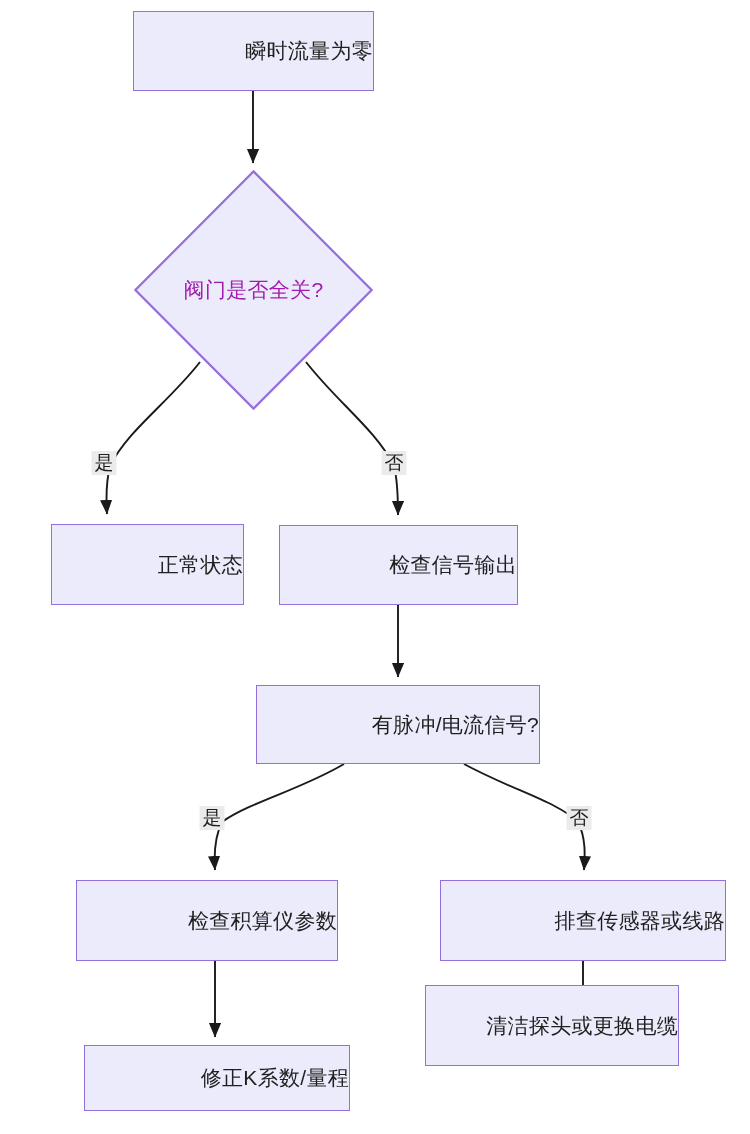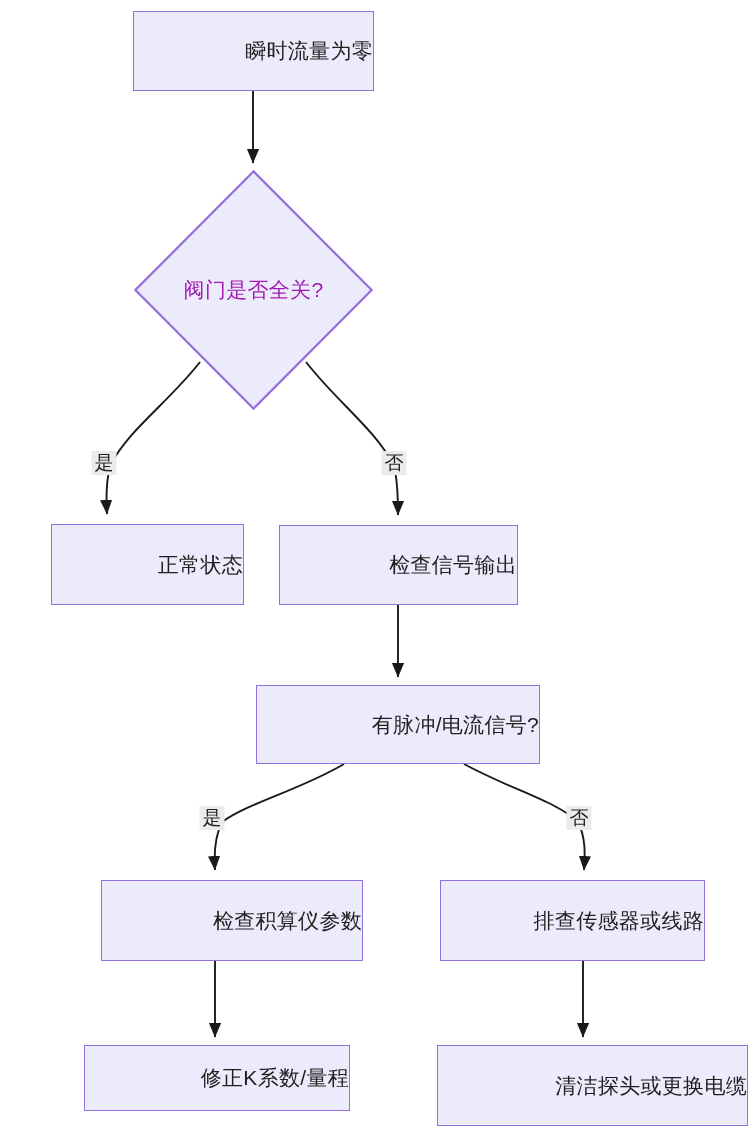--- a/index.html
+++ b/index.html
@@ -117,33 +117,33 @@
   </div>
 
   <div class="node" style="left:279px; top:525px; width:239px; height:80px;">
     <span>检查信号输出</span>
   </div>
 
   <div class="node" style="left:256px; top:685px; width:284px; height:79px;">
     <span>有脉冲/电流信号?</span>
   </div>
 
-  <div class="node" style="left:101px; top:880px; width:262px; height:81px;">
+  <div class="node" style="left:76px; top:880px; width:262px; height:81px;">
     <span>检查积算仪参数</span>
   </div>
 
-  <div class="node" style="left:440px; top:880px; width:265px; height:81px;">
+  <div class="node" style="left:440px; top:880px; width:286px; height:81px;">
     <span>排查传感器或线路</span>
   </div>
 
   <div class="node" style="left:84px; top:1045px; width:266px; height:66px;">
     <span>修正K系数/量程</span>
   </div>
 
-  <div class="node" style="left:425px; top:1045px; width:311px; height:81px;margin-left:12px;">
+  <div class="node" style="left:425px; top:985px; width:254px; height:81px;">
     <span>清洁探头或更换电缆</span>
   </div>
 
   <div class="edge-label" style="left:104px; top:463px;">是</div>
 
   <div class="edge-label" style="left:394px; top:463px;">否</div>
 
   <div class="edge-label" style="left:212px; top:818px;">是</div>
 
   <div class="edge-label" style="left:579px; top:818px;">否</div>

